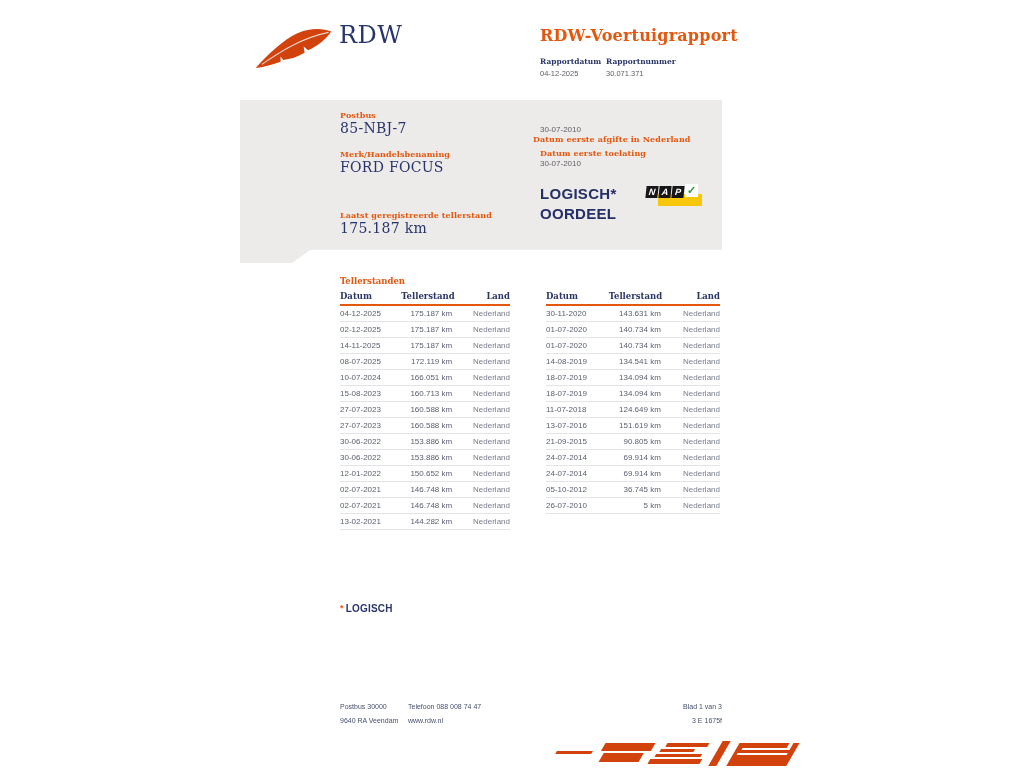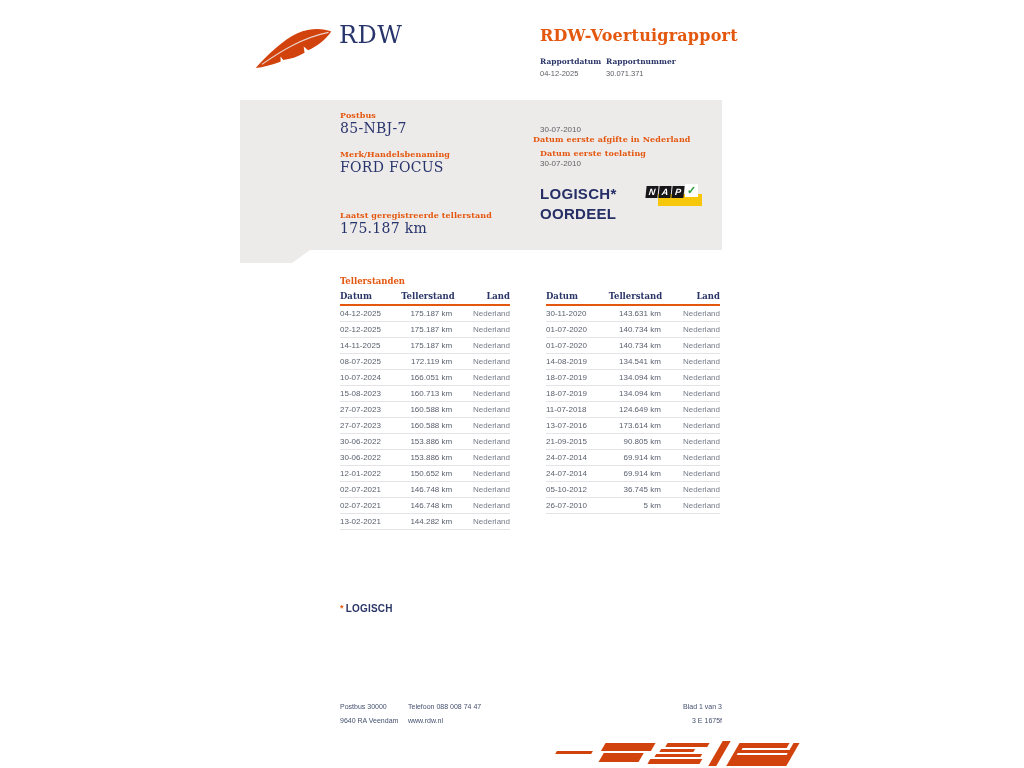--- a/index.html
+++ b/index.html
@@ -233,21 +233,21 @@
           <span class="c-teller">134.094 km</span>
           <span class="c-land">Nederland</span>
         </div>
         <div class="trow">
           <span class="c-datum">11-07-2018</span>
           <span class="c-teller">124.649 km</span>
           <span class="c-land">Nederland</span>
         </div>
         <div class="trow">
           <span class="c-datum">13-07-2016</span>
-          <span class="c-teller">173.614 km</span>
+          <span class="c-teller">151.619 km</span>
           <span class="c-land">Nederland</span>
         </div>
         <div class="trow">
           <span class="c-datum">21-09-2015</span>
           <span class="c-teller">90.805 km</span>
           <span class="c-land">Nederland</span>
         </div>
         <div class="trow">
           <span class="c-datum">24-07-2014</span>
           <span class="c-teller">69.914 km</span>

